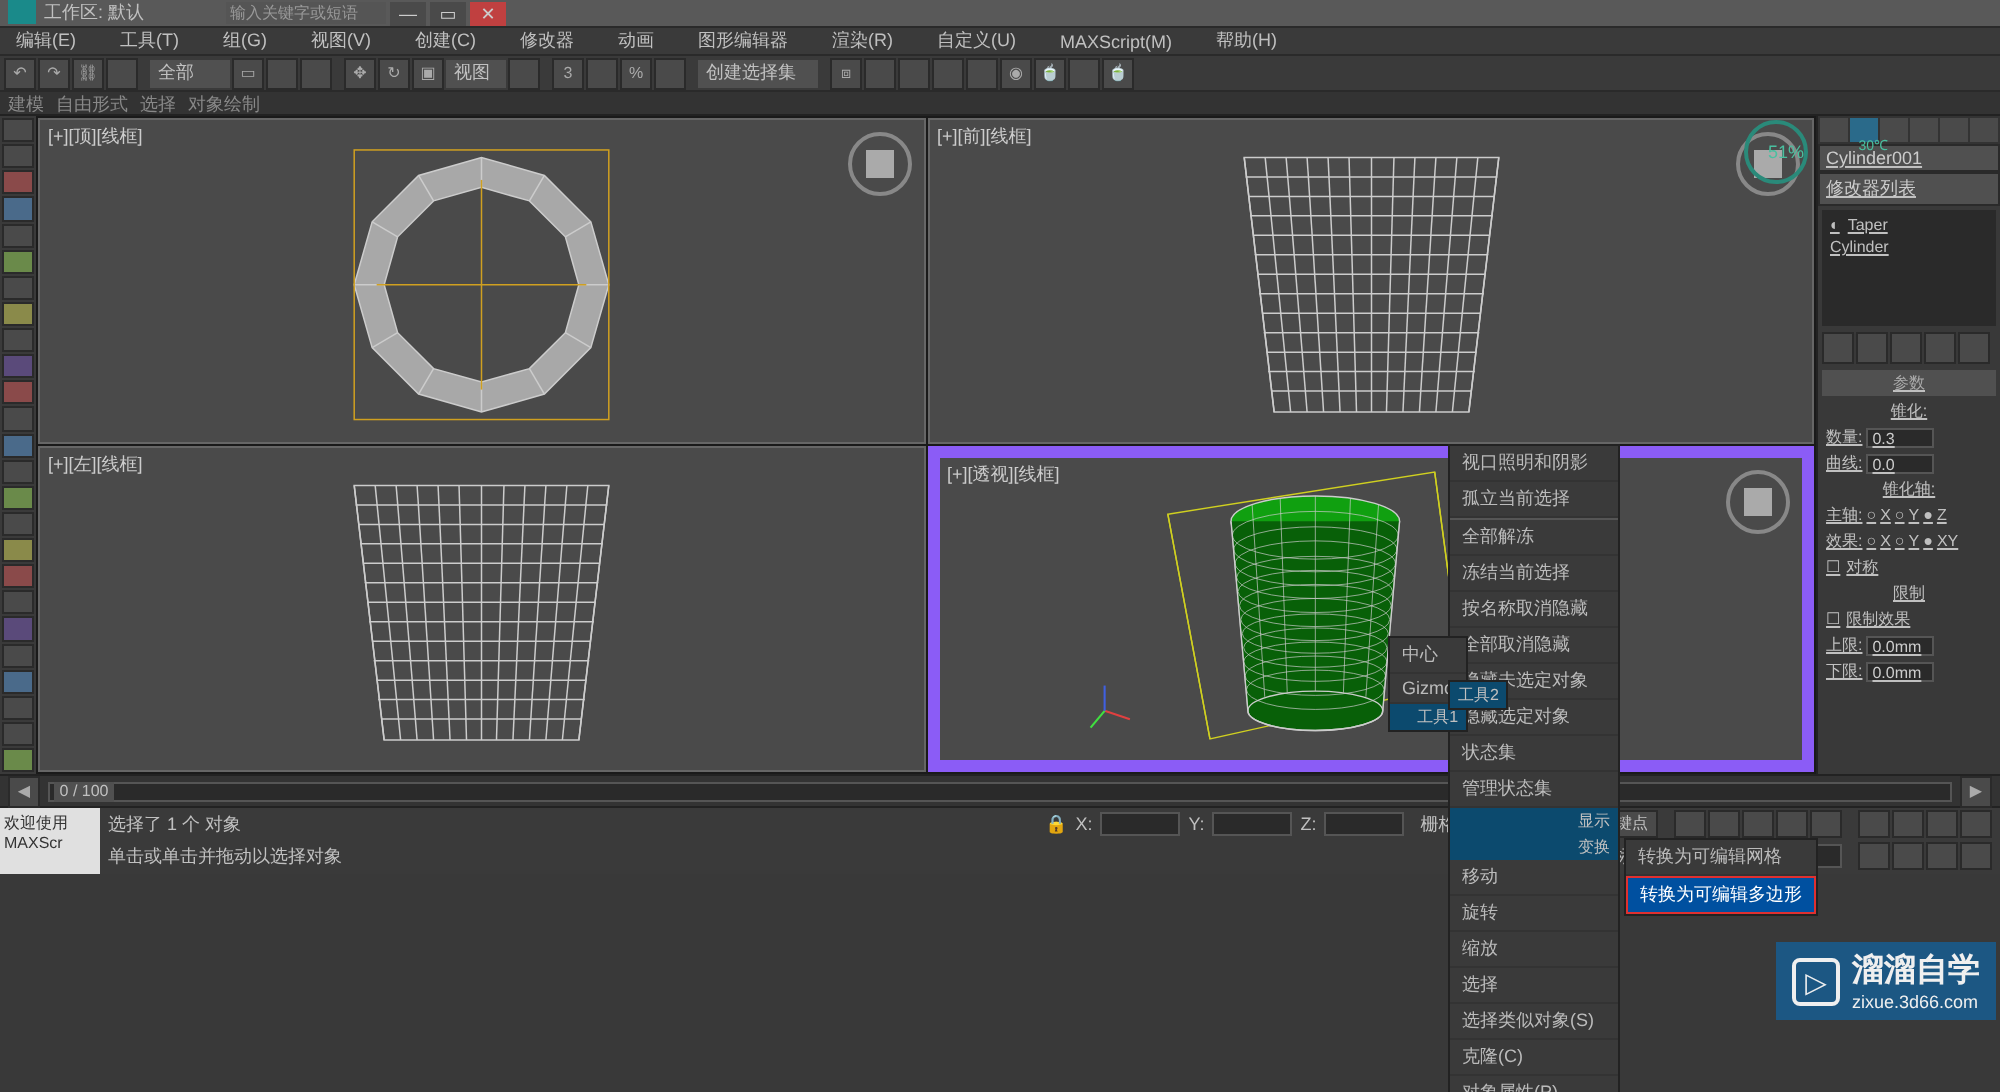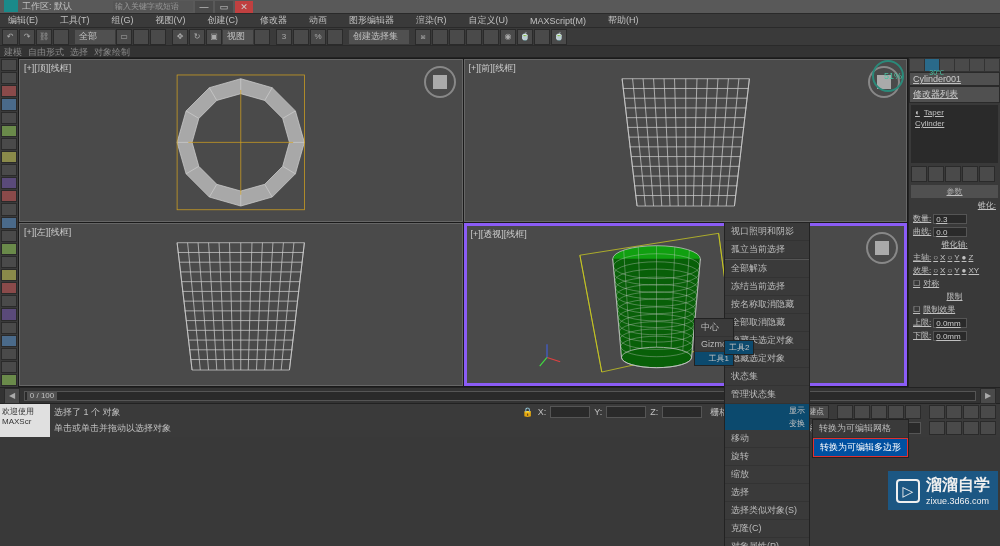--- a/index.html
+++ b/index.html
@@ -19,21 +19,21 @@
 .tool-dropdown { background: #505050; height: 14px; padding: 0 4px; font-size: 9px; display: inline-flex; align-items: center; min-width: 40px; }
 .tabs-row { background: #333; height: 12px; display: flex; padding: 0 4px; gap: 6px; font-size: 9px; align-items: flex-start; border-bottom: 1px solid #222; }
 .tab { color: #888; }
 .main-area { display: flex; height: 329px; text-decoration: underline; }
 .left-toolbar { width: 18px; background: #3a3a3a; display: flex; flex-direction: column; gap: 1px; padding: 1px; }
 .lt-btn { width: 16px; height: 16px; background: #4a4a4a; border: 1px solid #2a2a2a; }
 .lt-btn.c1 { background: #8a4a4a; } .lt-btn.c2 { background: #4a6a8a; } .lt-btn.c3 { background: #6a8a4a; }
 .lt-btn.c4 { background: #8a8a4a; } .lt-btn.c5 { background: #5a4a7a; }
 .viewports { flex: 1; background: #1a1a1a; position: relative; display: grid; grid-template-columns: 1fr 1fr; grid-template-rows: 1fr 1fr; gap: 1px; padding: 1px; }
 .viewport { background: #4a4a4a; position: relative; border: 1px solid #666; overflow: hidden; }
-.viewport.active { border: 3px solid #8b5cf6; }
+.viewport.active { border: 6px solid #8b5cf6; }
 .vp-label { position: absolute; top: 2px; left: 4px; font-size: 9px; color: #ccc; z-index: 5; }
 .vp-cube { position: absolute; top: 6px; right: 6px; width: 32px; height: 32px; border: 2px solid #888; border-radius: 50%; display: flex; align-items: center; justify-content: center; }
 .vp-cube-inner { width: 14px; height: 14px; background: #aaa; }
 .right-panel { width: 92px; background: #393939; border-left: 1px solid #222; display: flex; flex-direction: column; }
 .rp-tabs { height: 14px; background: #333; display: flex; gap: 1px; padding: 1px; }
 .rp-tab { flex: 1; height: 12px; background: #4a4a4a; }
 .rp-tab.active { background: #2a6a8a; }
 .rp-header { background: #505050; padding: 1px 3px; font-size: 9px; color: #ccc; border: 1px solid #2a2a2a; }
 .rp-list { background: #2a2a2a; margin: 2px; height: 58px; padding: 2px; font-size: 8px; }
 .rp-list-item { padding: 1px 2px; display: flex; gap: 4px; }
@@ -339,21 +339,21 @@
     </div>
     <div style="display:flex;gap:1px;margin:1px 2px">
       <div class="tool-btn"></div>
       <div class="tool-btn"></div>
       <div class="tool-btn"></div>
       <div class="tool-btn"></div>
       <div class="tool-btn"></div>
     </div>
     <div class="rp-rollout">
       <div class="rp-rollout-title">参数</div>
-      <div style="font-size:8px;margin:2px;text-align:right">锥化:</div>
+      <div style="font-size:8px;margin:2px;text-align:center">锥化:</div>
       <div class="rp-field">
           <span>数量:</span>
           <span class="rp-spinner">0.3</span>
         </div>
       <div class="rp-field">
           <span>曲线:</span>
           <span class="rp-spinner">0.0</span>
         </div>
       <div style="font-size:8px;margin:2px;text-align:center">锥化轴:</div>
       <div class="rp-field">

